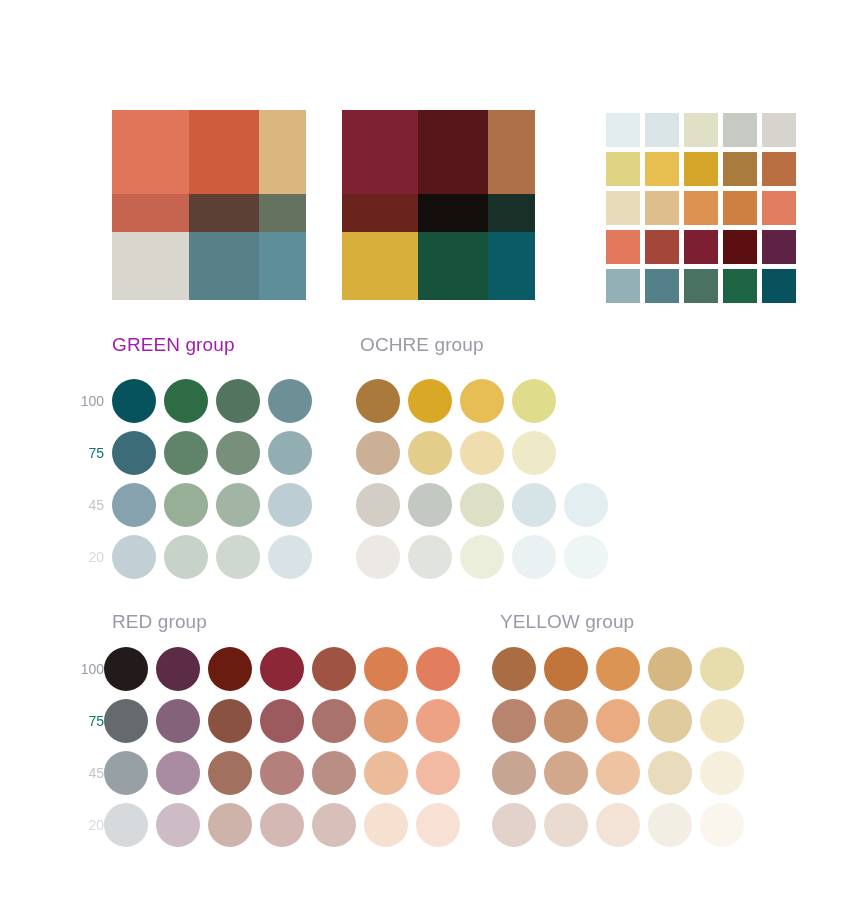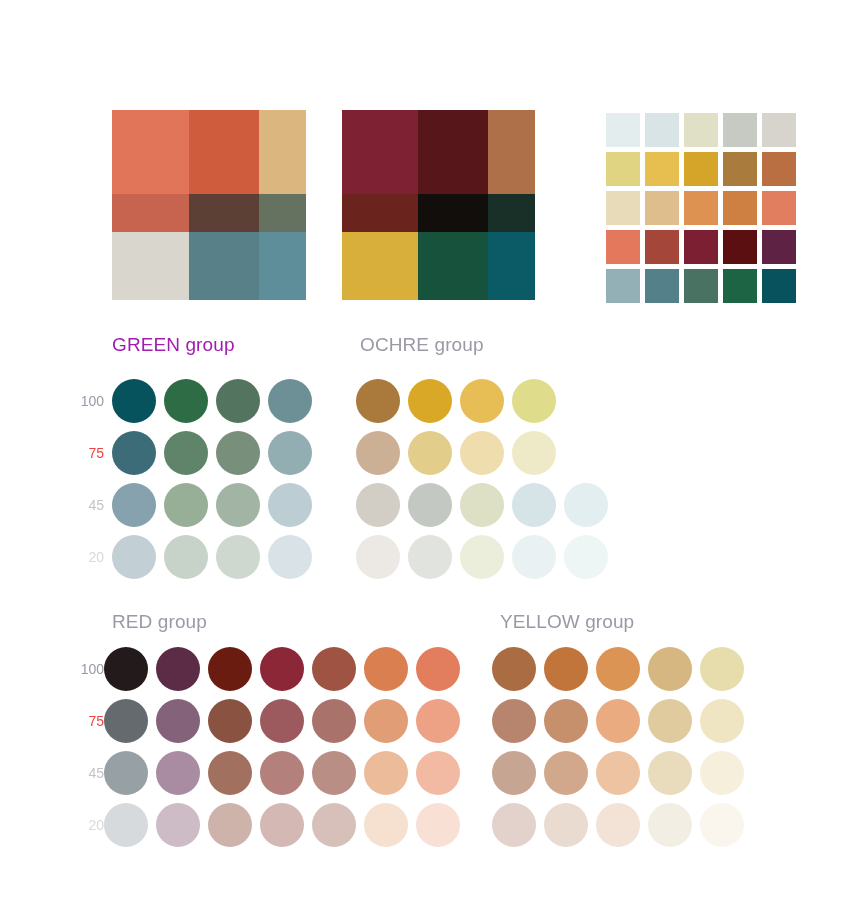--- a/index.html
+++ b/index.html
@@ -92,21 +92,21 @@
   .dot {
     width: 44px;
     height: 44px;
     border-radius: 50%;
     margin-right: 8px;
     flex: 0 0 auto;
   }
 
   
   .lbl-0 { color: #9a9aa6; }
-  .lbl-1 { color: #ef4444; }
+  .lbl-1 { color: #0f766e; }
   .lbl-2 { color: #c3c3cb; }
   .lbl-3 { color: #d9d9df; }
 </style>
 </head>
 <body style="background: rgb(255, 255, 255);">
 
 <div class="page">
 
 
   <div class="mosaic" id="mosaic-one">

